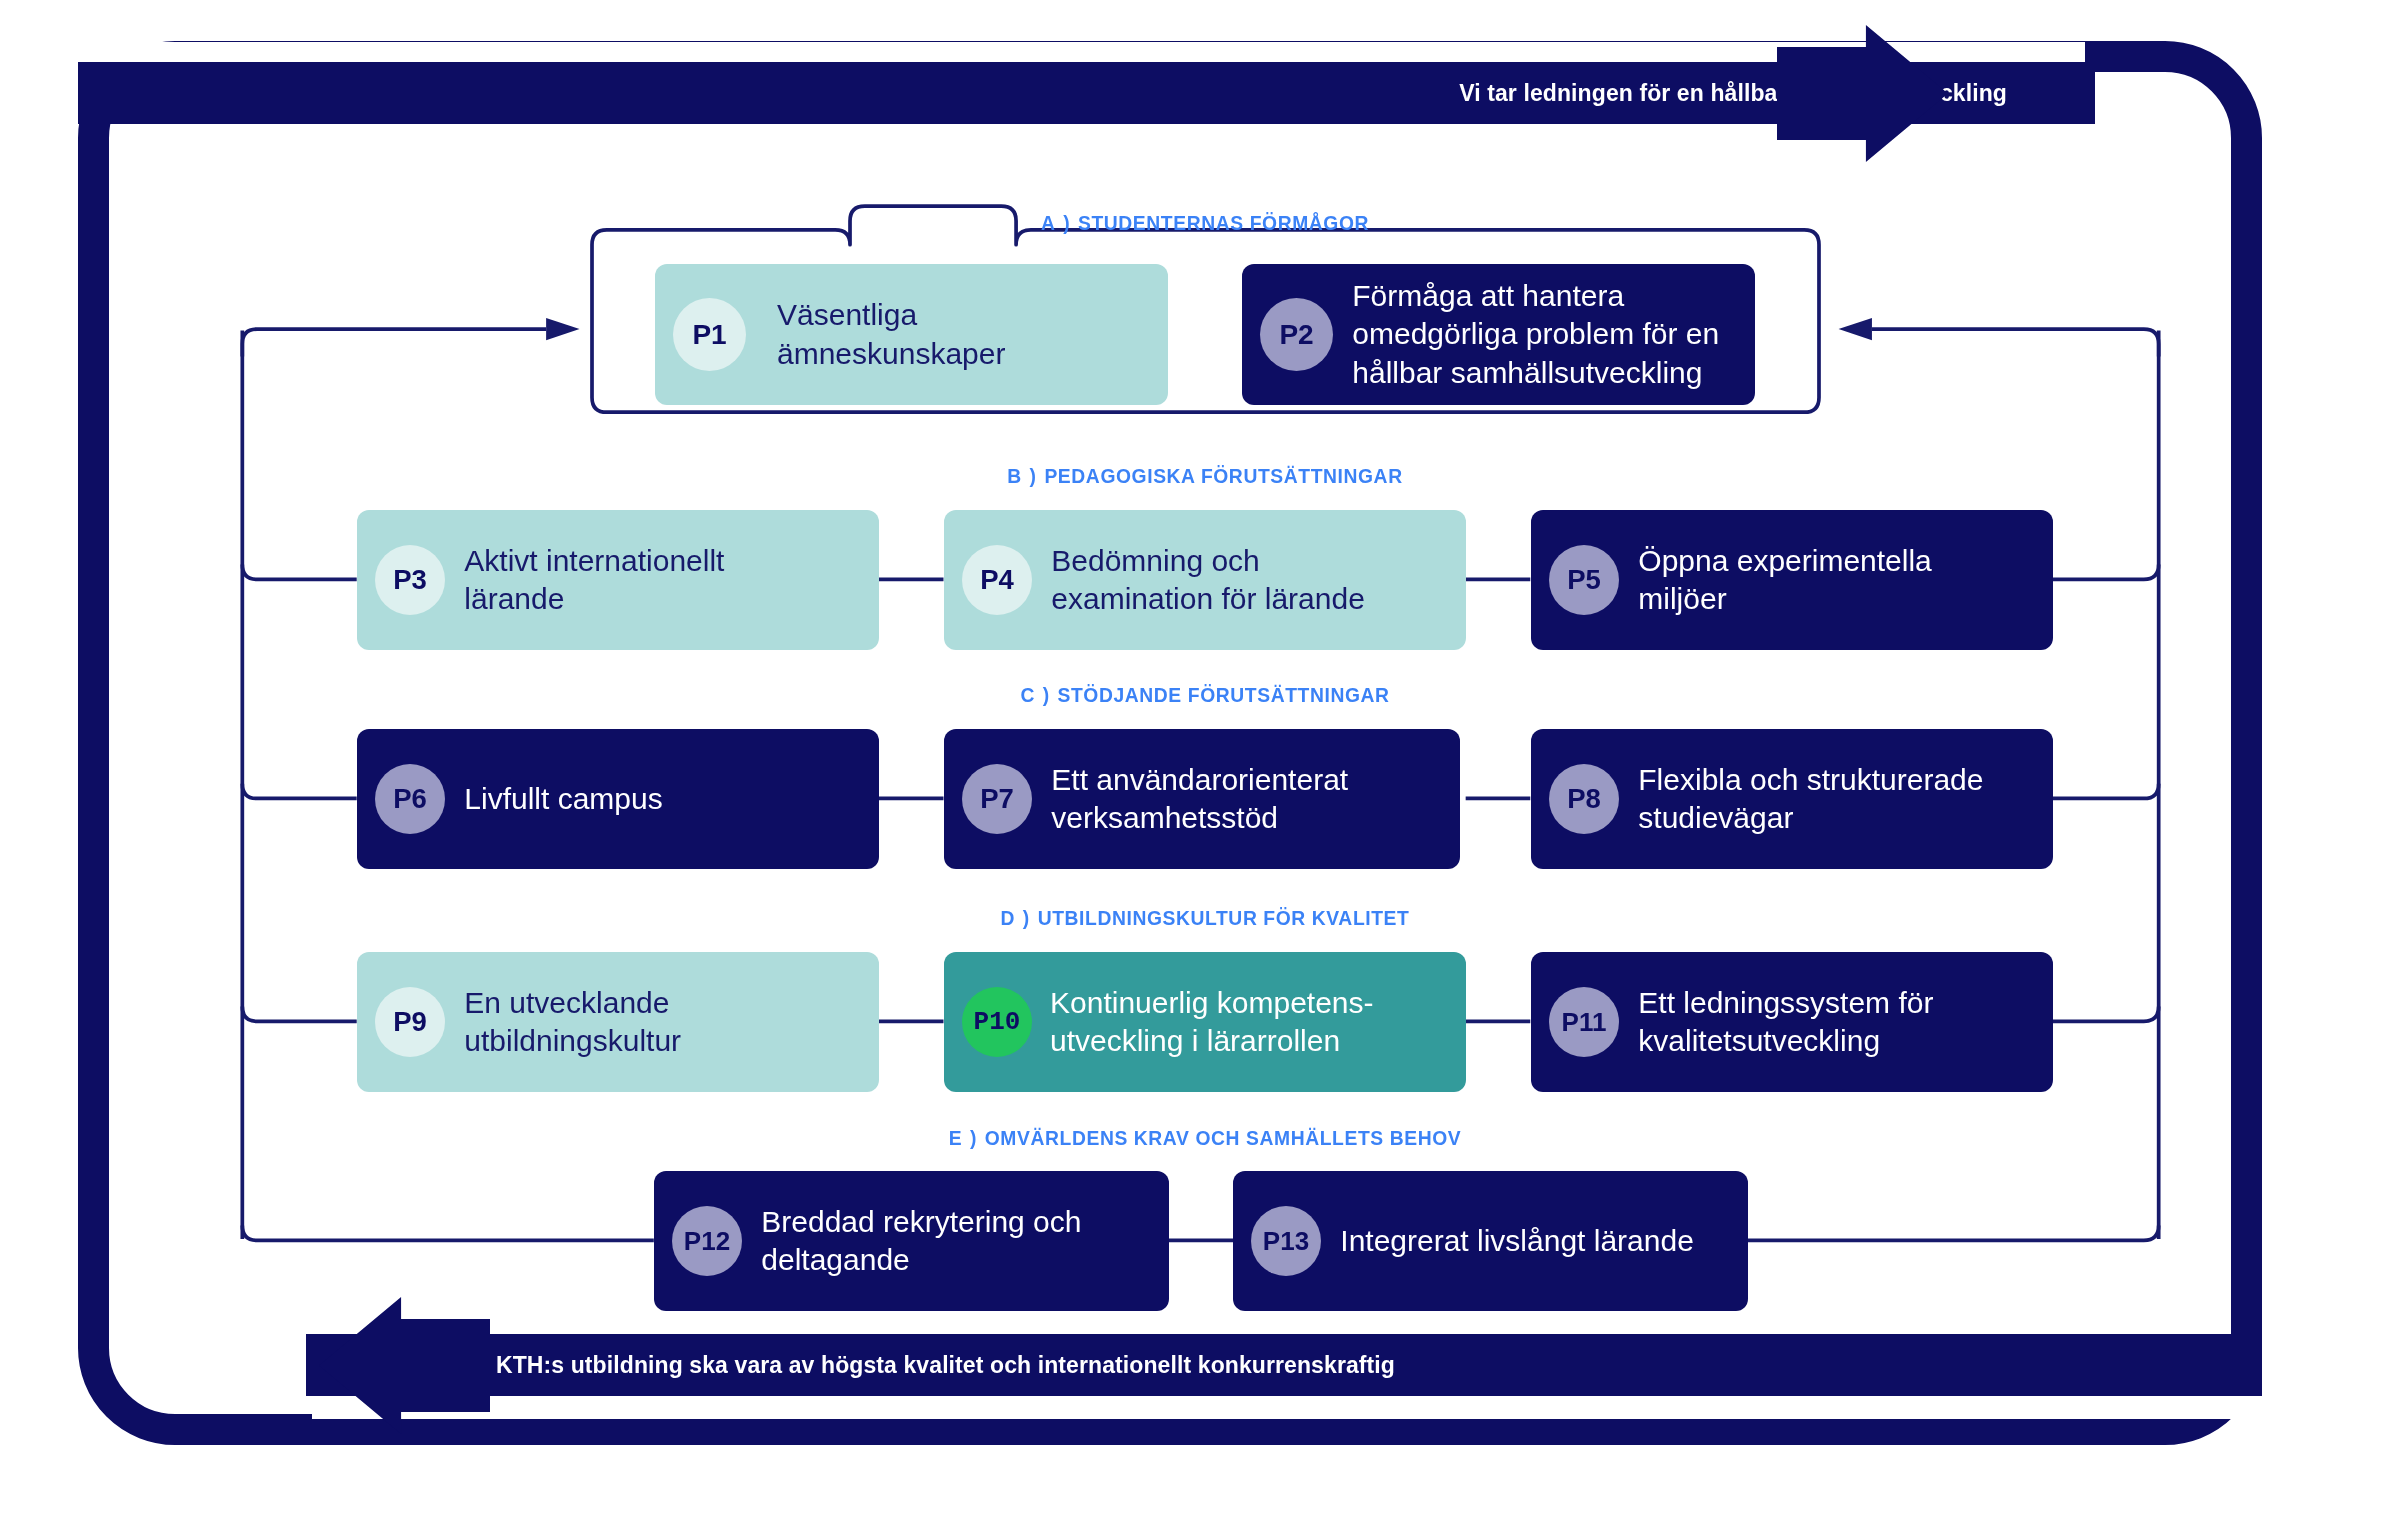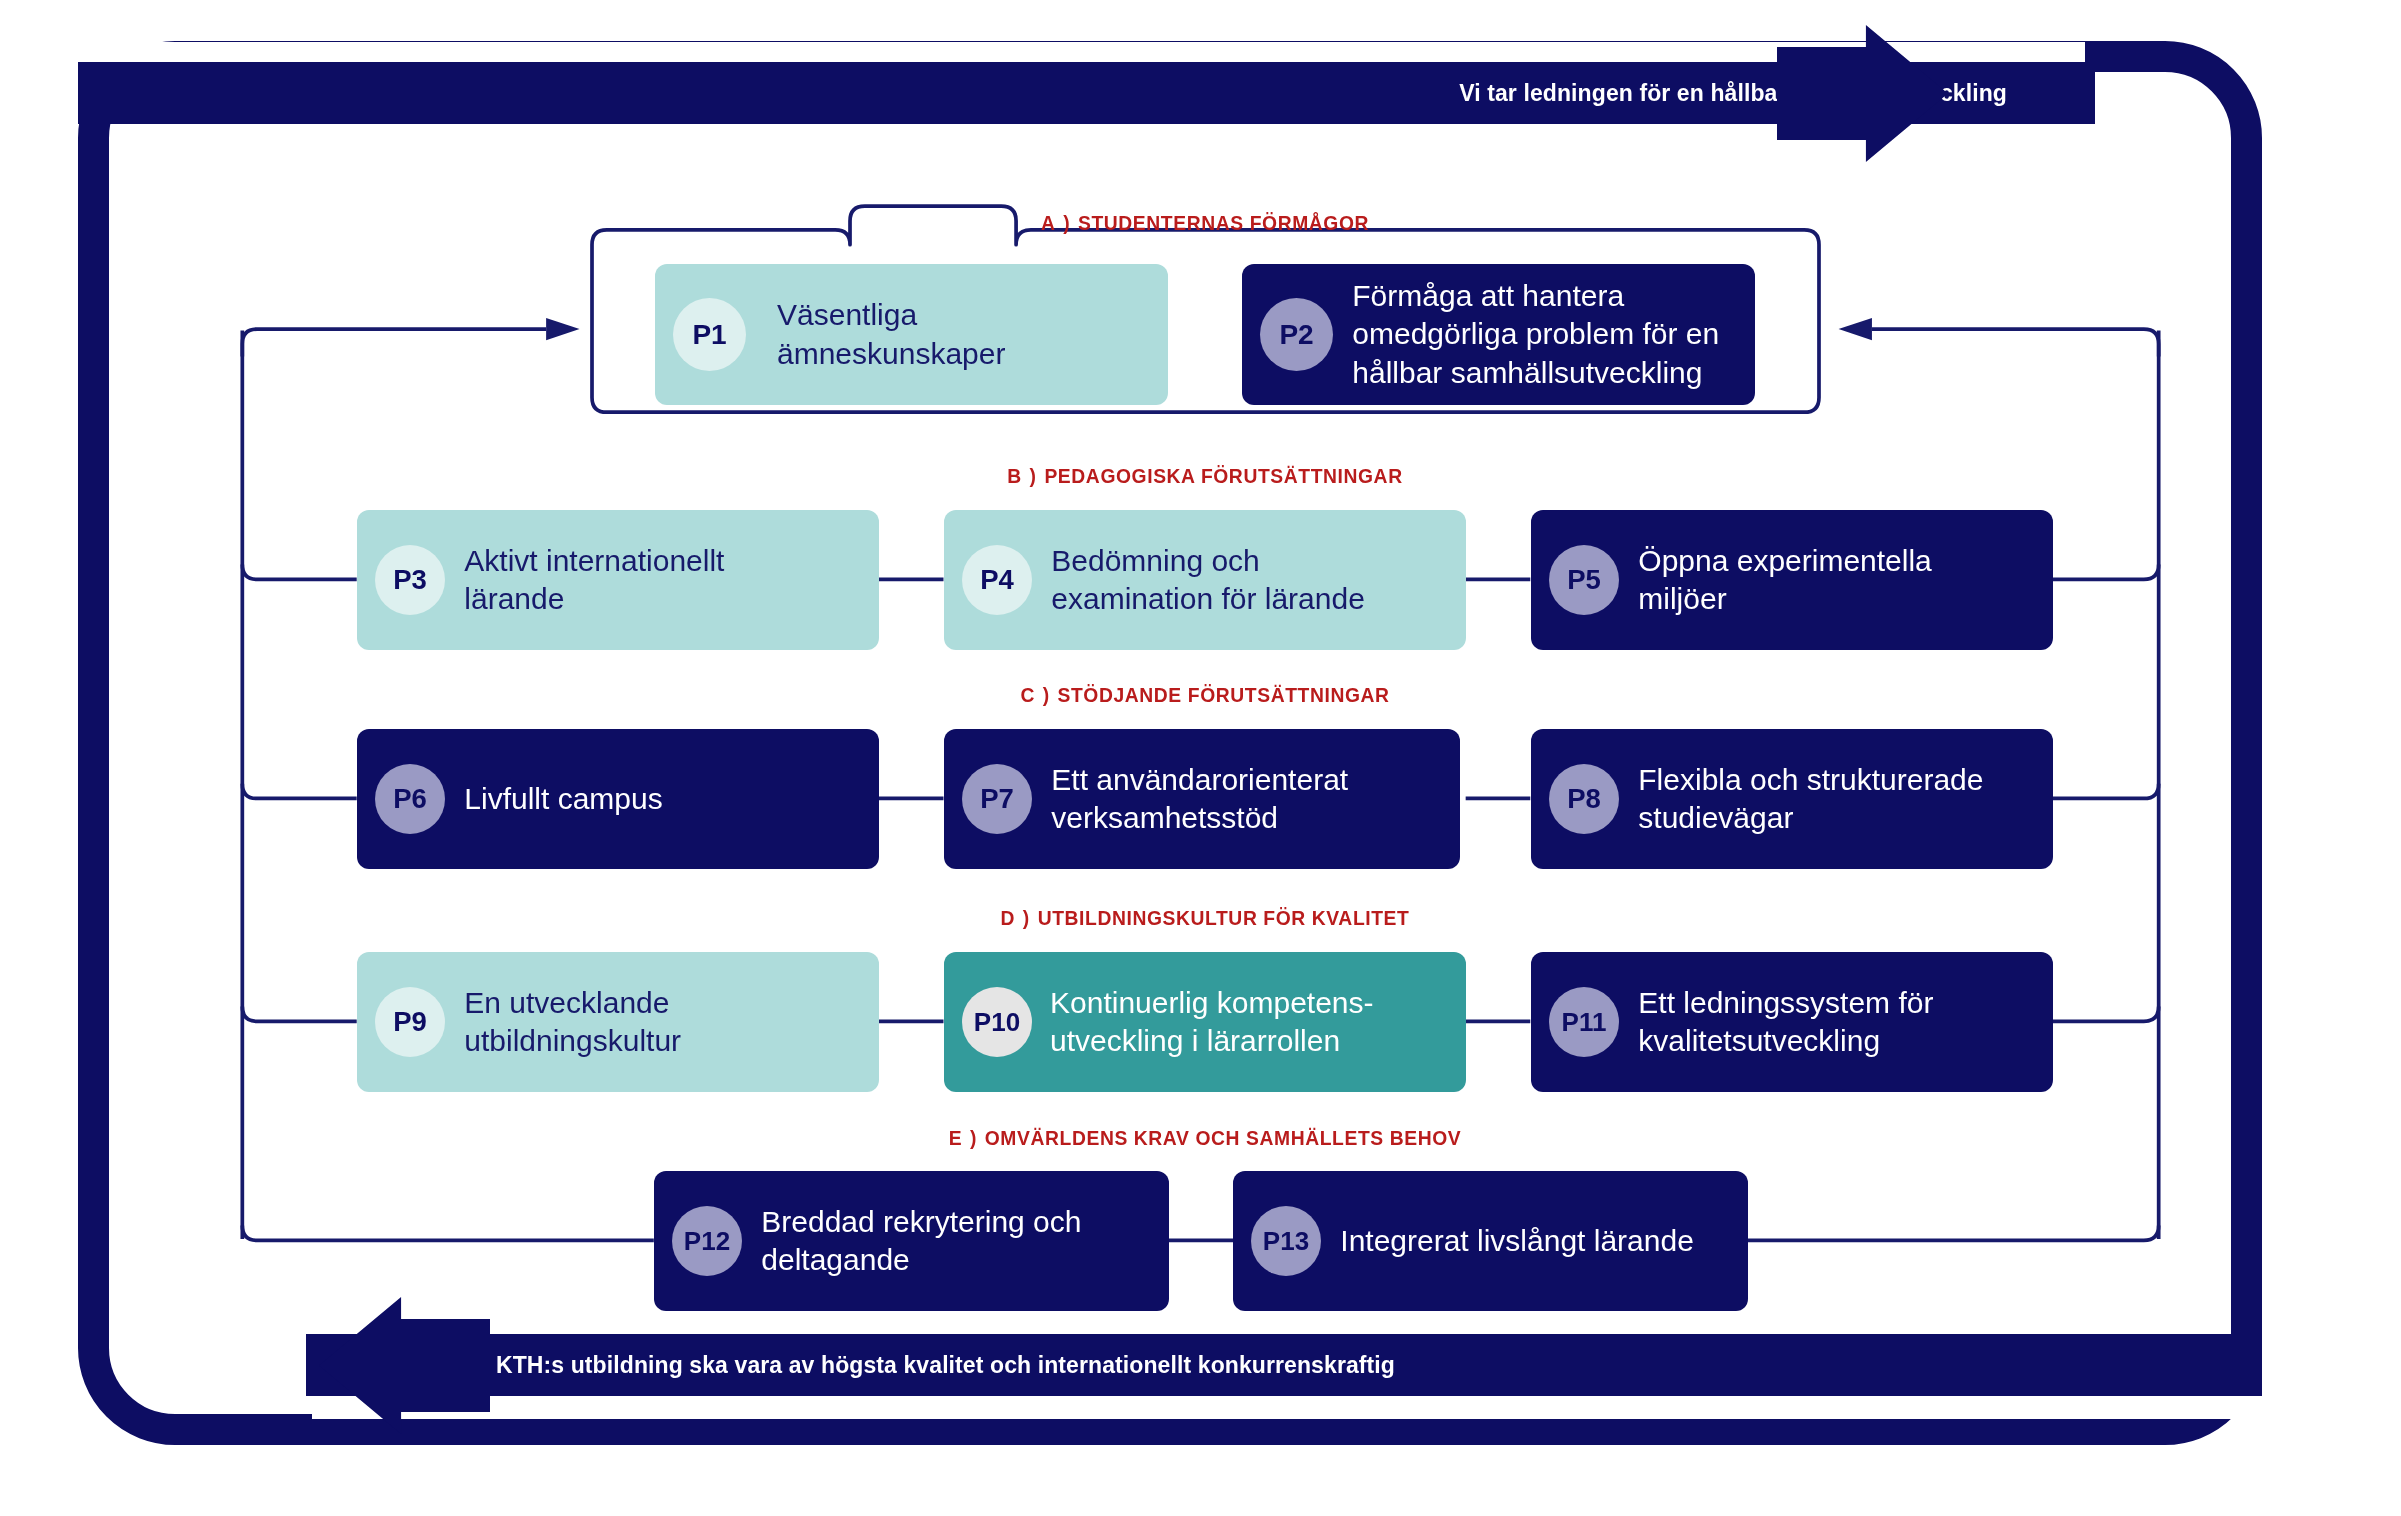--- a/index.html
+++ b/index.html
@@ -71,21 +71,21 @@
   .groupA{
     position:absolute;
     left:576px; top:215px;
     width:1259px; height:206px;
   }
   .groupA svg{position:absolute;left:0;top:0;overflow:visible;}
 
   
   .section-title{
     position:absolute;
-    color:#b91c1c;
+    color:#3b82f6;
     font-size:19.3px;
     font-weight:700;
     letter-spacing:0.6px;
     white-space:nowrap;
     transform:translateX(-50%);
   }
   .section-title .paren{letter-spacing:1.5px;}
 
   
   .card{
@@ -110,21 +110,21 @@
     line-height:1.28;
     font-weight:400;
   }
   .card.dark{background:#0d0d63;}
   .card.dark .card-text{color:#ffffff;}
   .card.dark .badge{background:#9a9ac4;}
   .card.light{background:#aedcdb;}
   .card.light .badge{background:#ddf0ef;}
   .card.teal{background:#339b9b;}
   .card.teal .card-text{color:#ffffff;}
-  .card.teal .badge{background:#e5e5e5;}
+  .card.teal .badge{background:#22c55e;font-family:Liberation Mono, monospace;}
 </style>
 </head>
 <body>
 
 <div id="stage">
 
   <div class="frame-ring"></div>
 
   <div class="ring-mask" style="left:109px;top:42px;width:1976px;height:22px;"></div>
   <div class="ring-mask" style="left:312px;top:1395px;width:1954px;height:24px;"></div>

